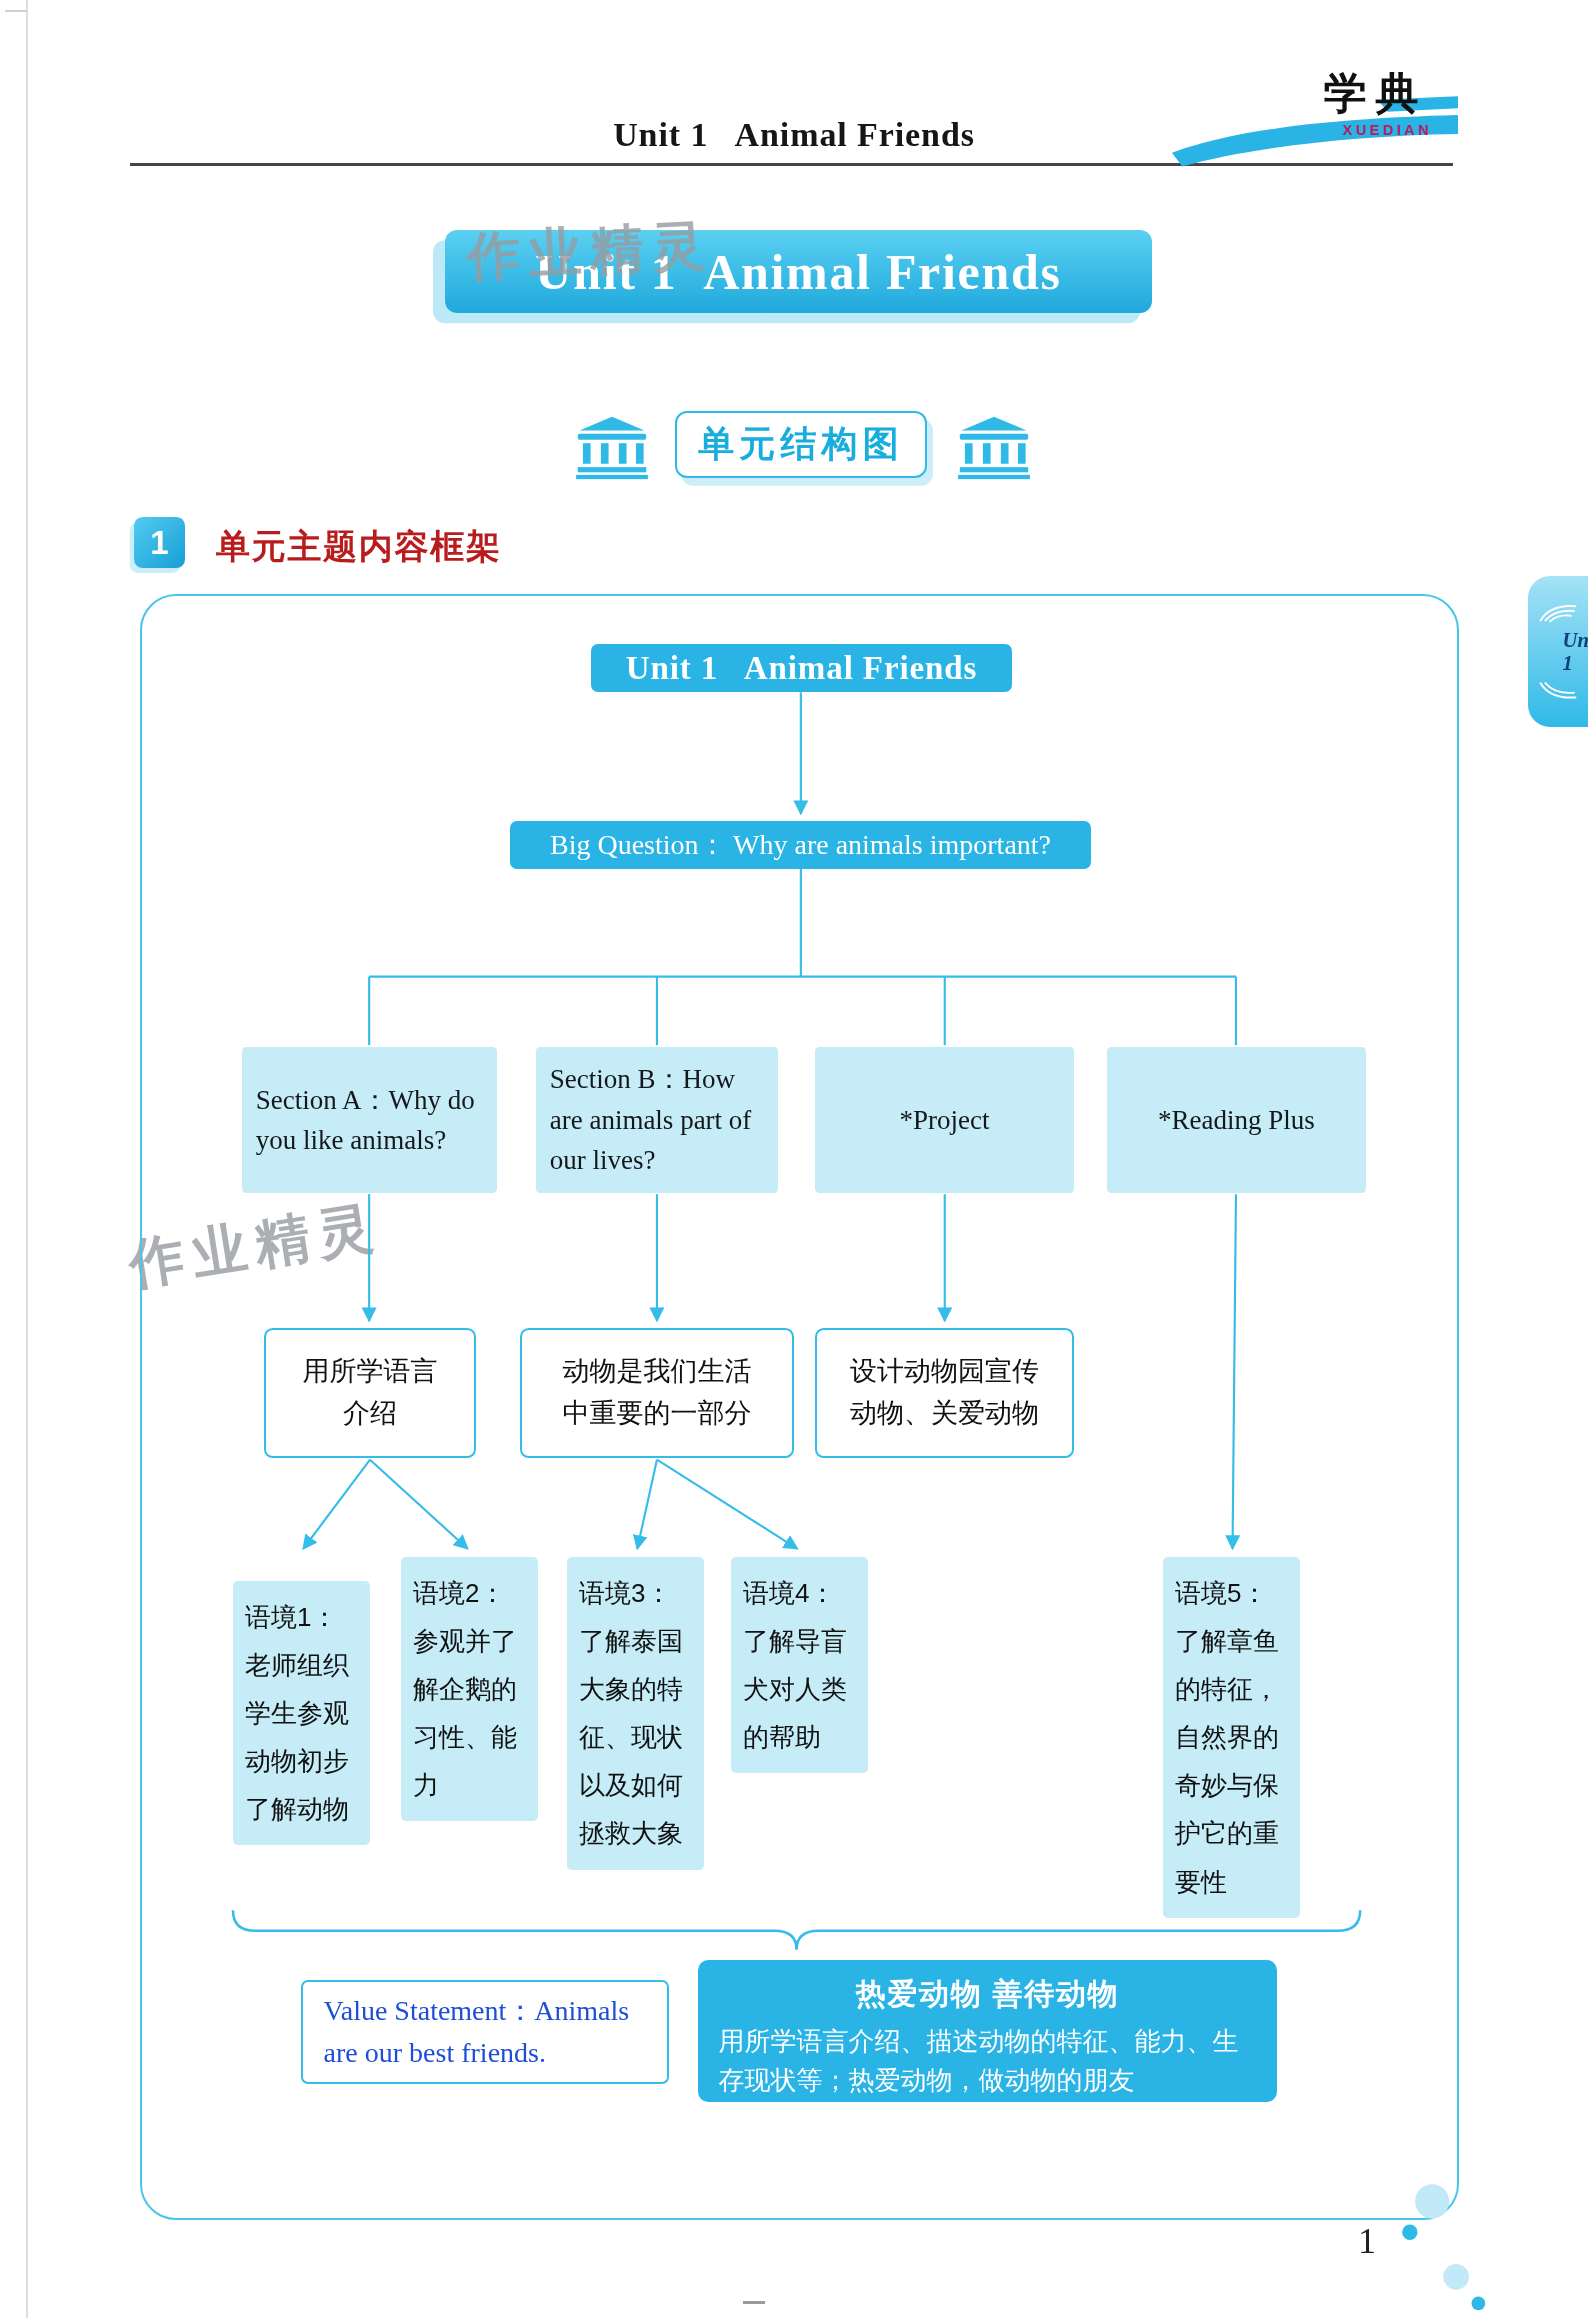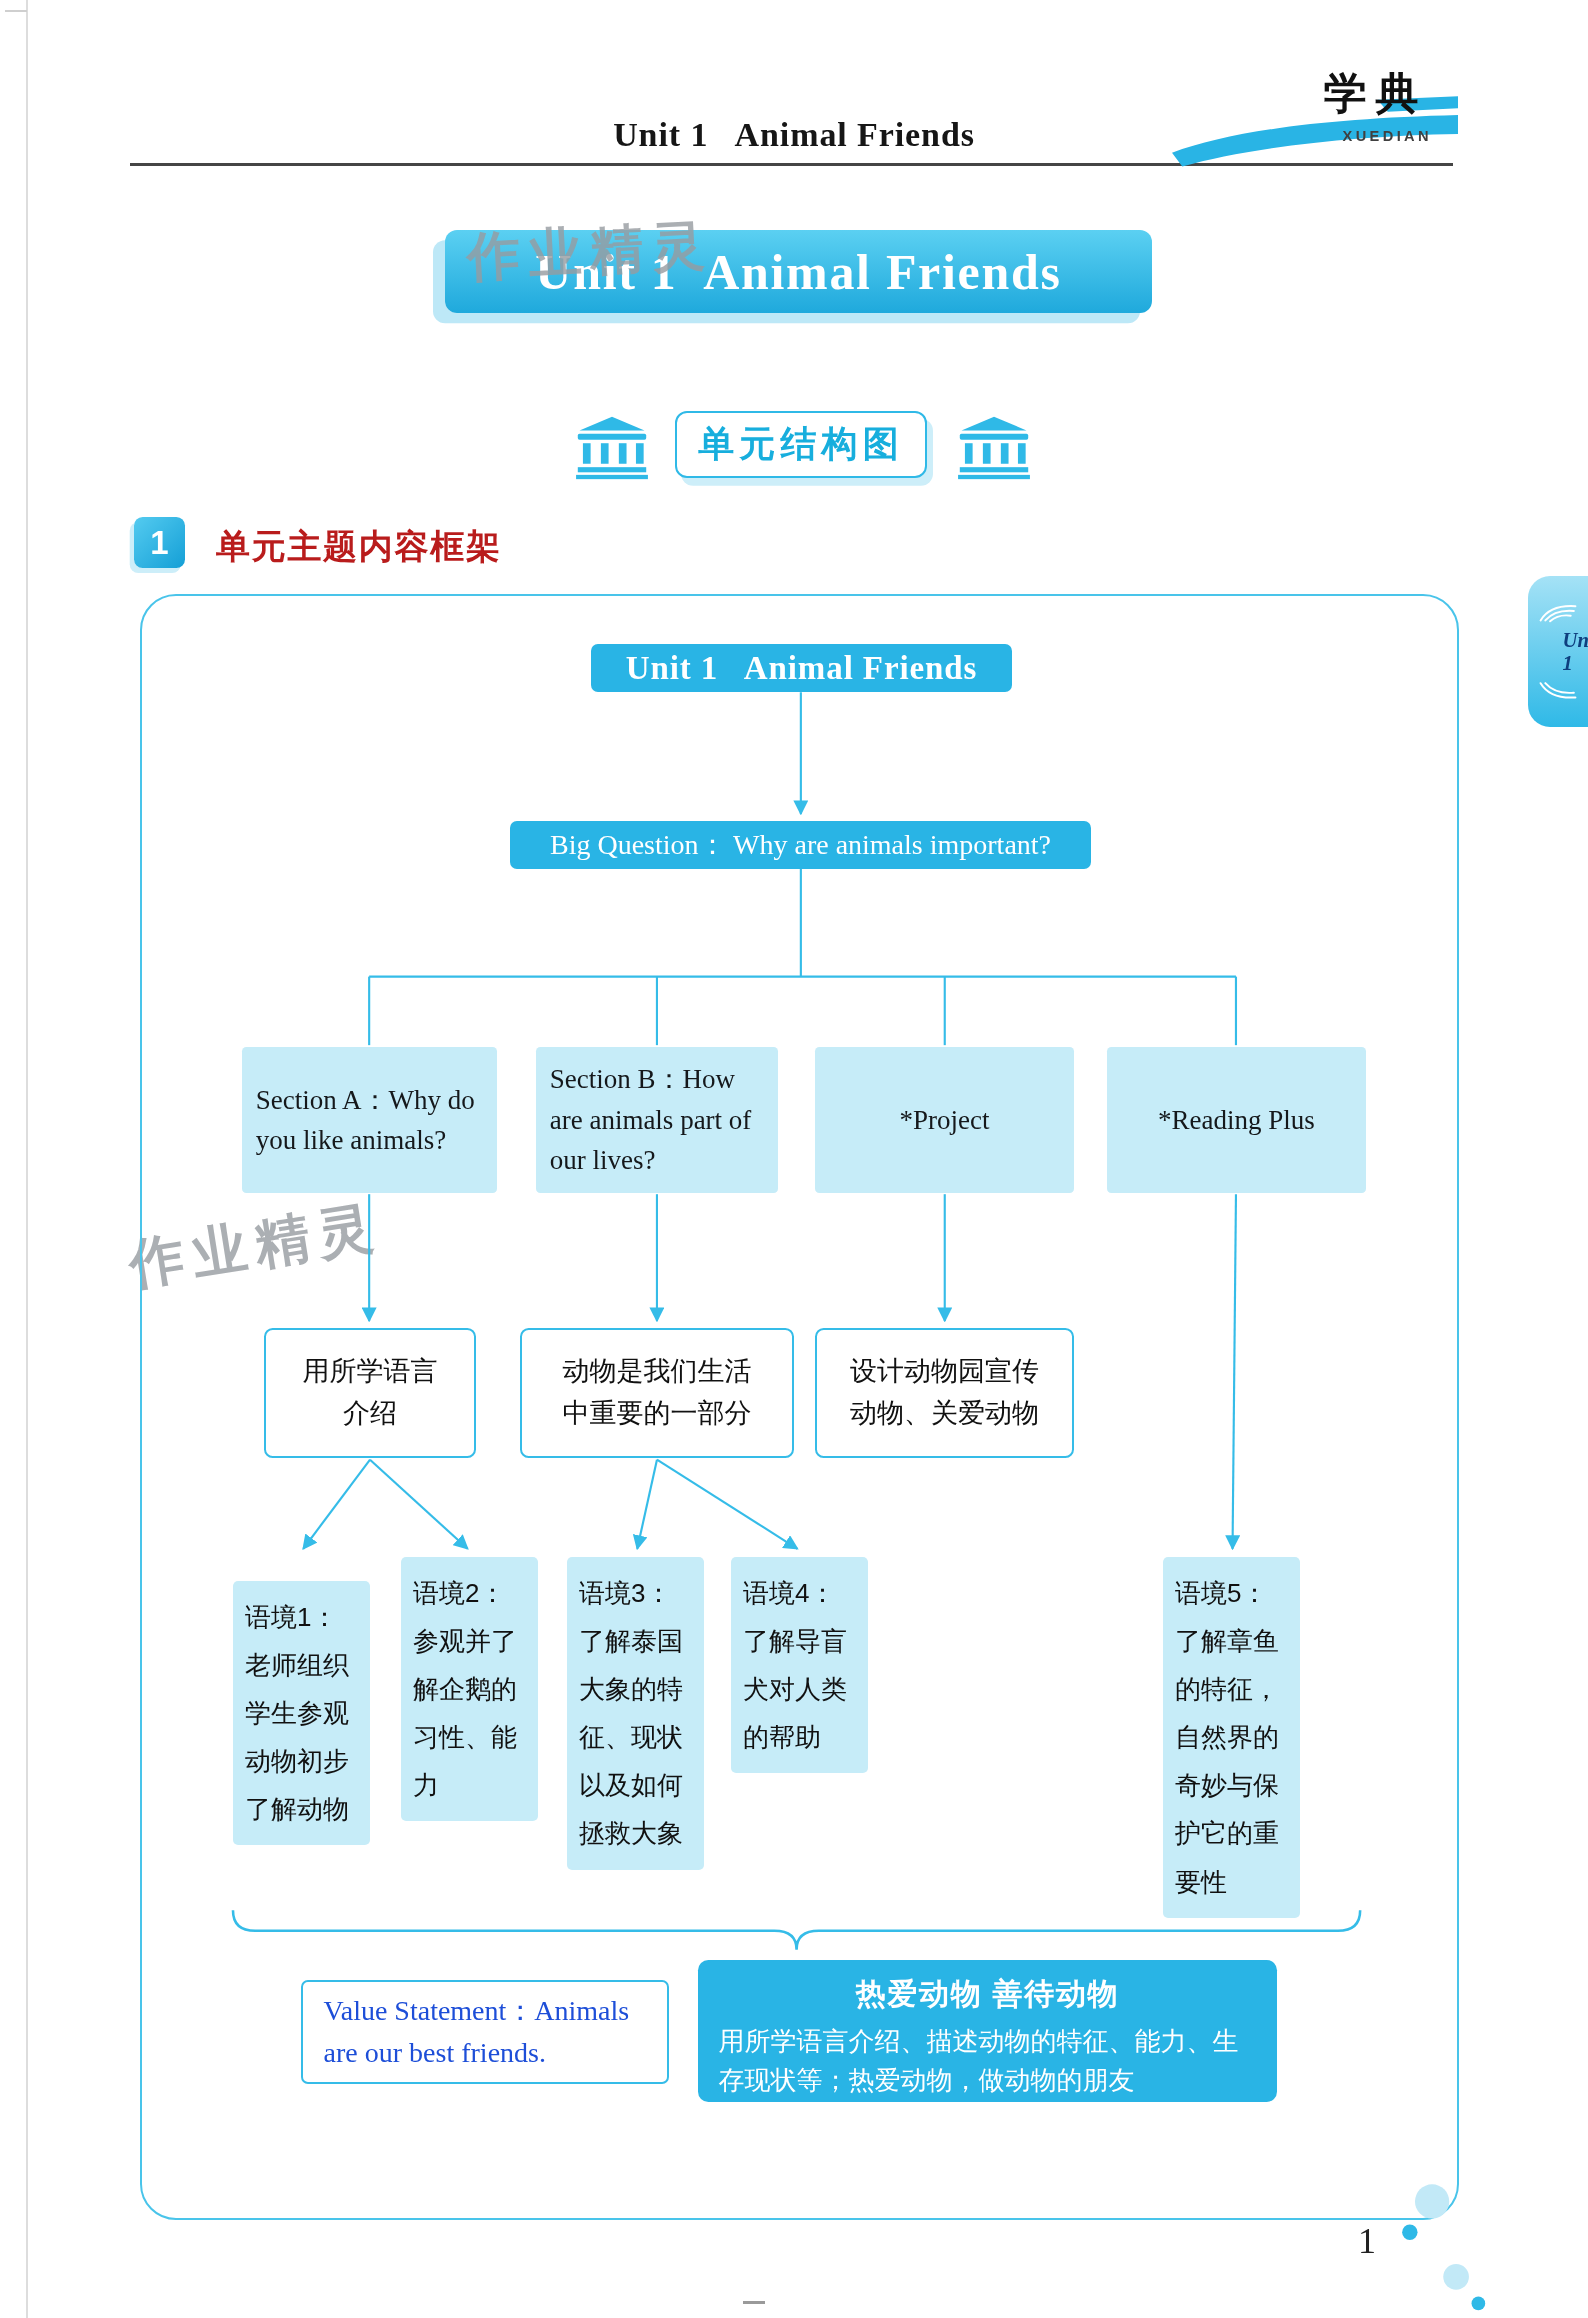--- a/index.html
+++ b/index.html
@@ -24,21 +24,21 @@
   }
   .header-rule { position:absolute; left:130px; top:163px; width:1323px; height:2.6px; background:#454545; }
 
   
   .logo { position:absolute; left:1172px; top:65px; width:286px; height:111px; }
   .logo svg { position:absolute; left:0; top:31px; width:286px; height:81px; }
   .logo-cn {
     position:absolute; right:31px; top:0; font-family:"Liberation Serif","DejaVu Serif",serif;
     font-weight:bold; font-size:43px; color:#111; letter-spacing:8.6px;margin-left:28px;
   }
-  .logo-en { position:absolute; right:26px; top:63px; font-size:14.6px; letter-spacing:3.4px; color:#404040; font-weight:bold; }
+  .logo-en { position:absolute; right:26px; top:57px; font-size:14.6px; letter-spacing:3.4px; color:#be185d; font-weight:bold; }
 
   
   .banner {
     position:absolute; left:445px; top:230px; width:707px; height:83px;
     border-radius:12px; background:linear-gradient(180deg,#5bd0f2,#1fa9dc);
     box-shadow:-12px 10.3px 0 #bde8f7;
     display:flex; align-items:center; justify-content:center;
     color:#ffffff; font-family:"Liberation Serif","DejaVu Serif",serif;
     font-weight:bold; font-size:50px; letter-spacing:1.7px;
   }

